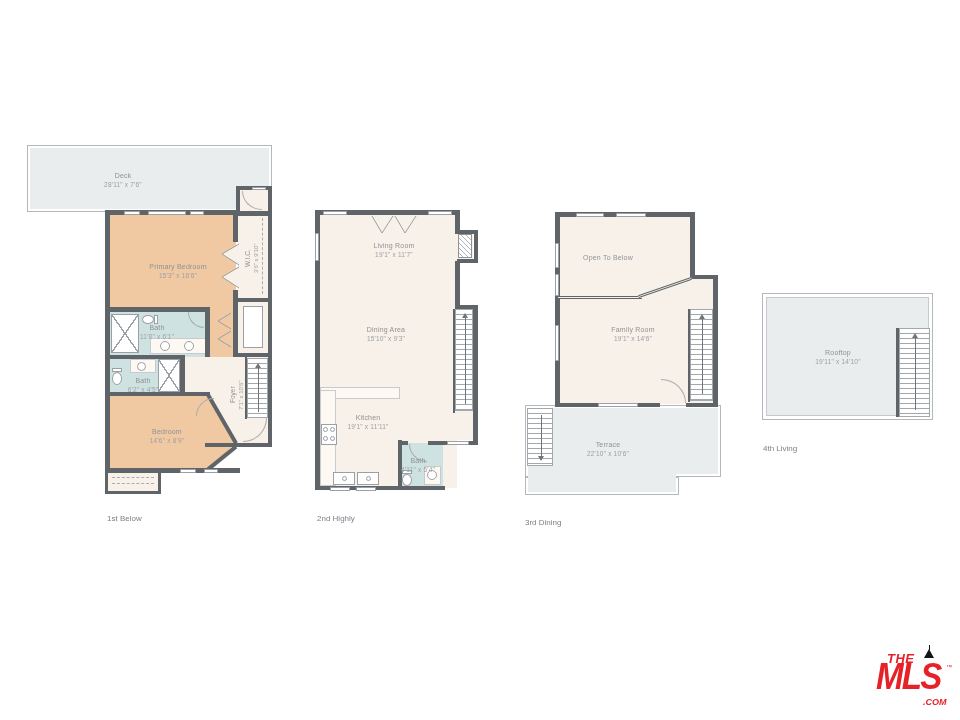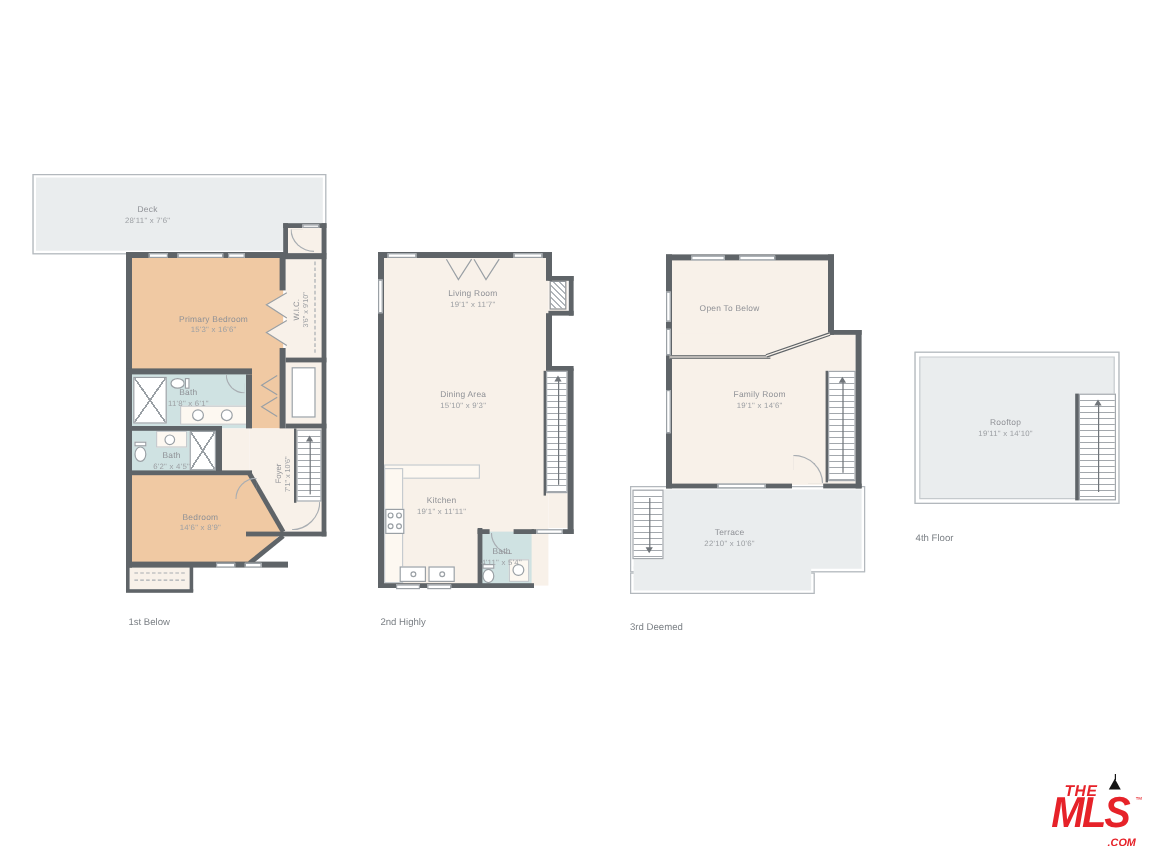--- a/index.html
+++ b/index.html
@@ -291,35 +291,35 @@
       <div class="dims"></div>
     </div>
     <div class="room-label" style="left:573px;top:325px;width:120px">
       <div>Family Room</div>
       <div class="dims">19'1" x 14'6"</div>
     </div>
     <div class="room-label" style="left:548px;top:440px;width:120px">
       <div>Terrace</div>
       <div class="dims">22'10" x 10'6"</div>
     </div>
-    <div class="floor-label" style="left:525px;top:518px">3rd Deemed</div>
+    <div class="floor-label" style="left:525px;top:518px">3rd Dining</div>
   </div>
 
   <div>
     <div class="gray-area dbl" style="left:762px;top:293px;width:171px;height:127px"></div>
     <div class="stairs" style="left:899px;top:328px;width:31px;height:89px">
       <div class="stair-arrow up" style="left:15px;top:6px;bottom:6px"></div>
     </div>
     <div class="stair-wall" style="left:896px;top:328px;width:3px;height:89px"></div>
 
     <div class="room-label" style="left:778px;top:348px;width:120px">
       <div>Rooftop</div>
       <div class="dims">19'11" x 14'10"</div>
     </div>
-    <div class="floor-label" style="left:763px;top:444px">4th Floor</div>
+    <div class="floor-label" style="left:763px;top:444px">4th Living</div>
   </div>
 
 
   <div class="logo">
     <span class="the">THE</span>
     <span class="mast"></span>
     <span class="tower"></span>
     <span class="mls">MLS</span>
     <span class="tm">™</span>
     <span class="com">.COM</span>

